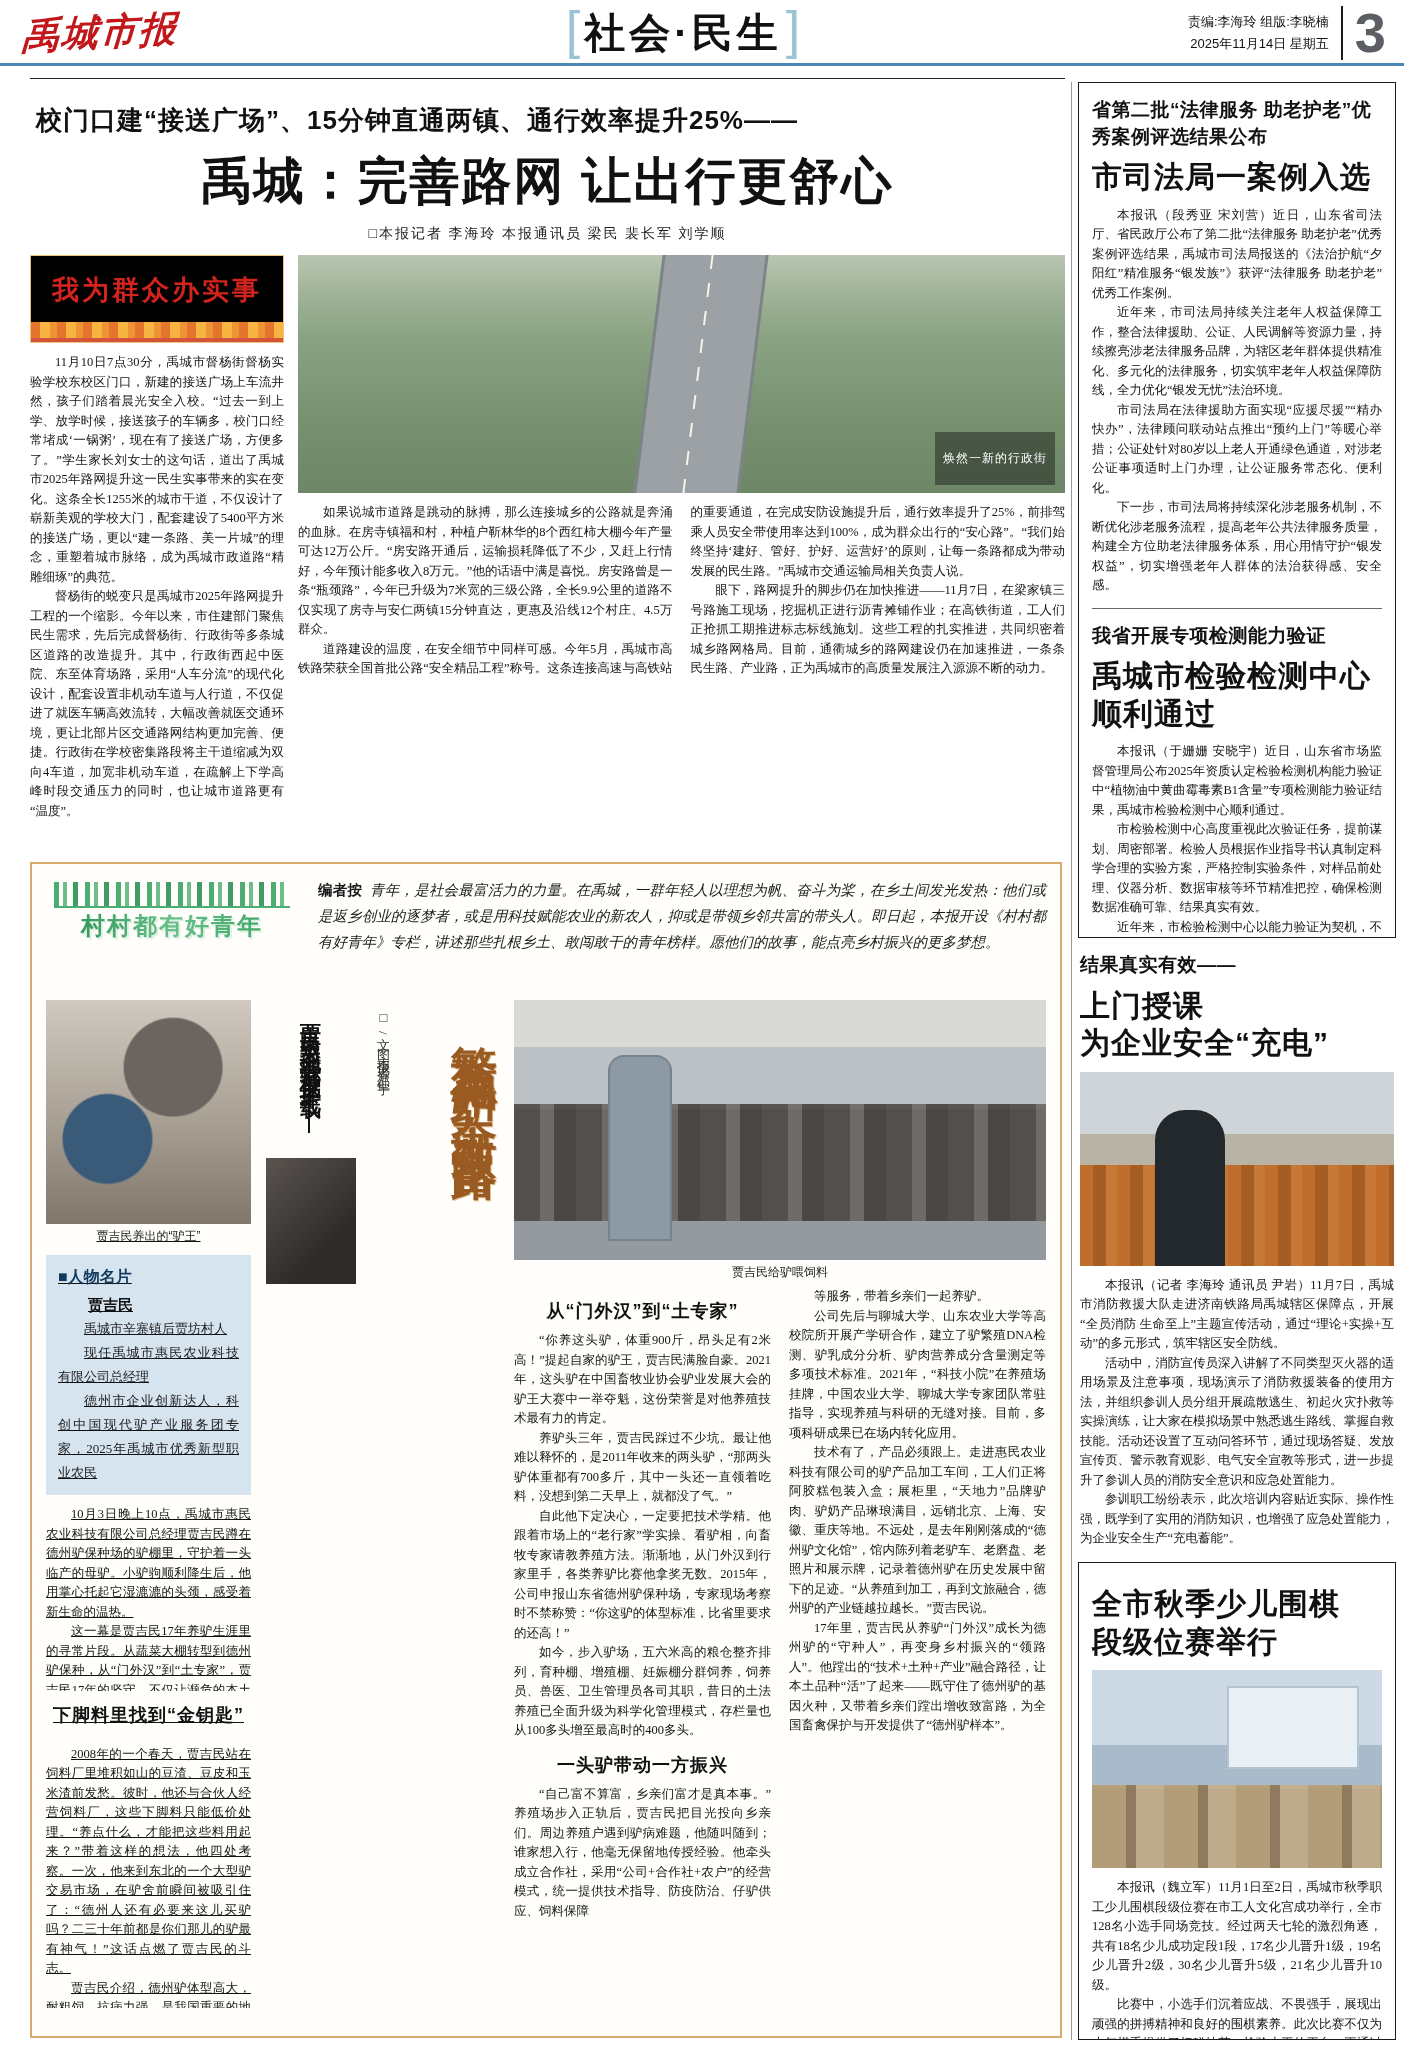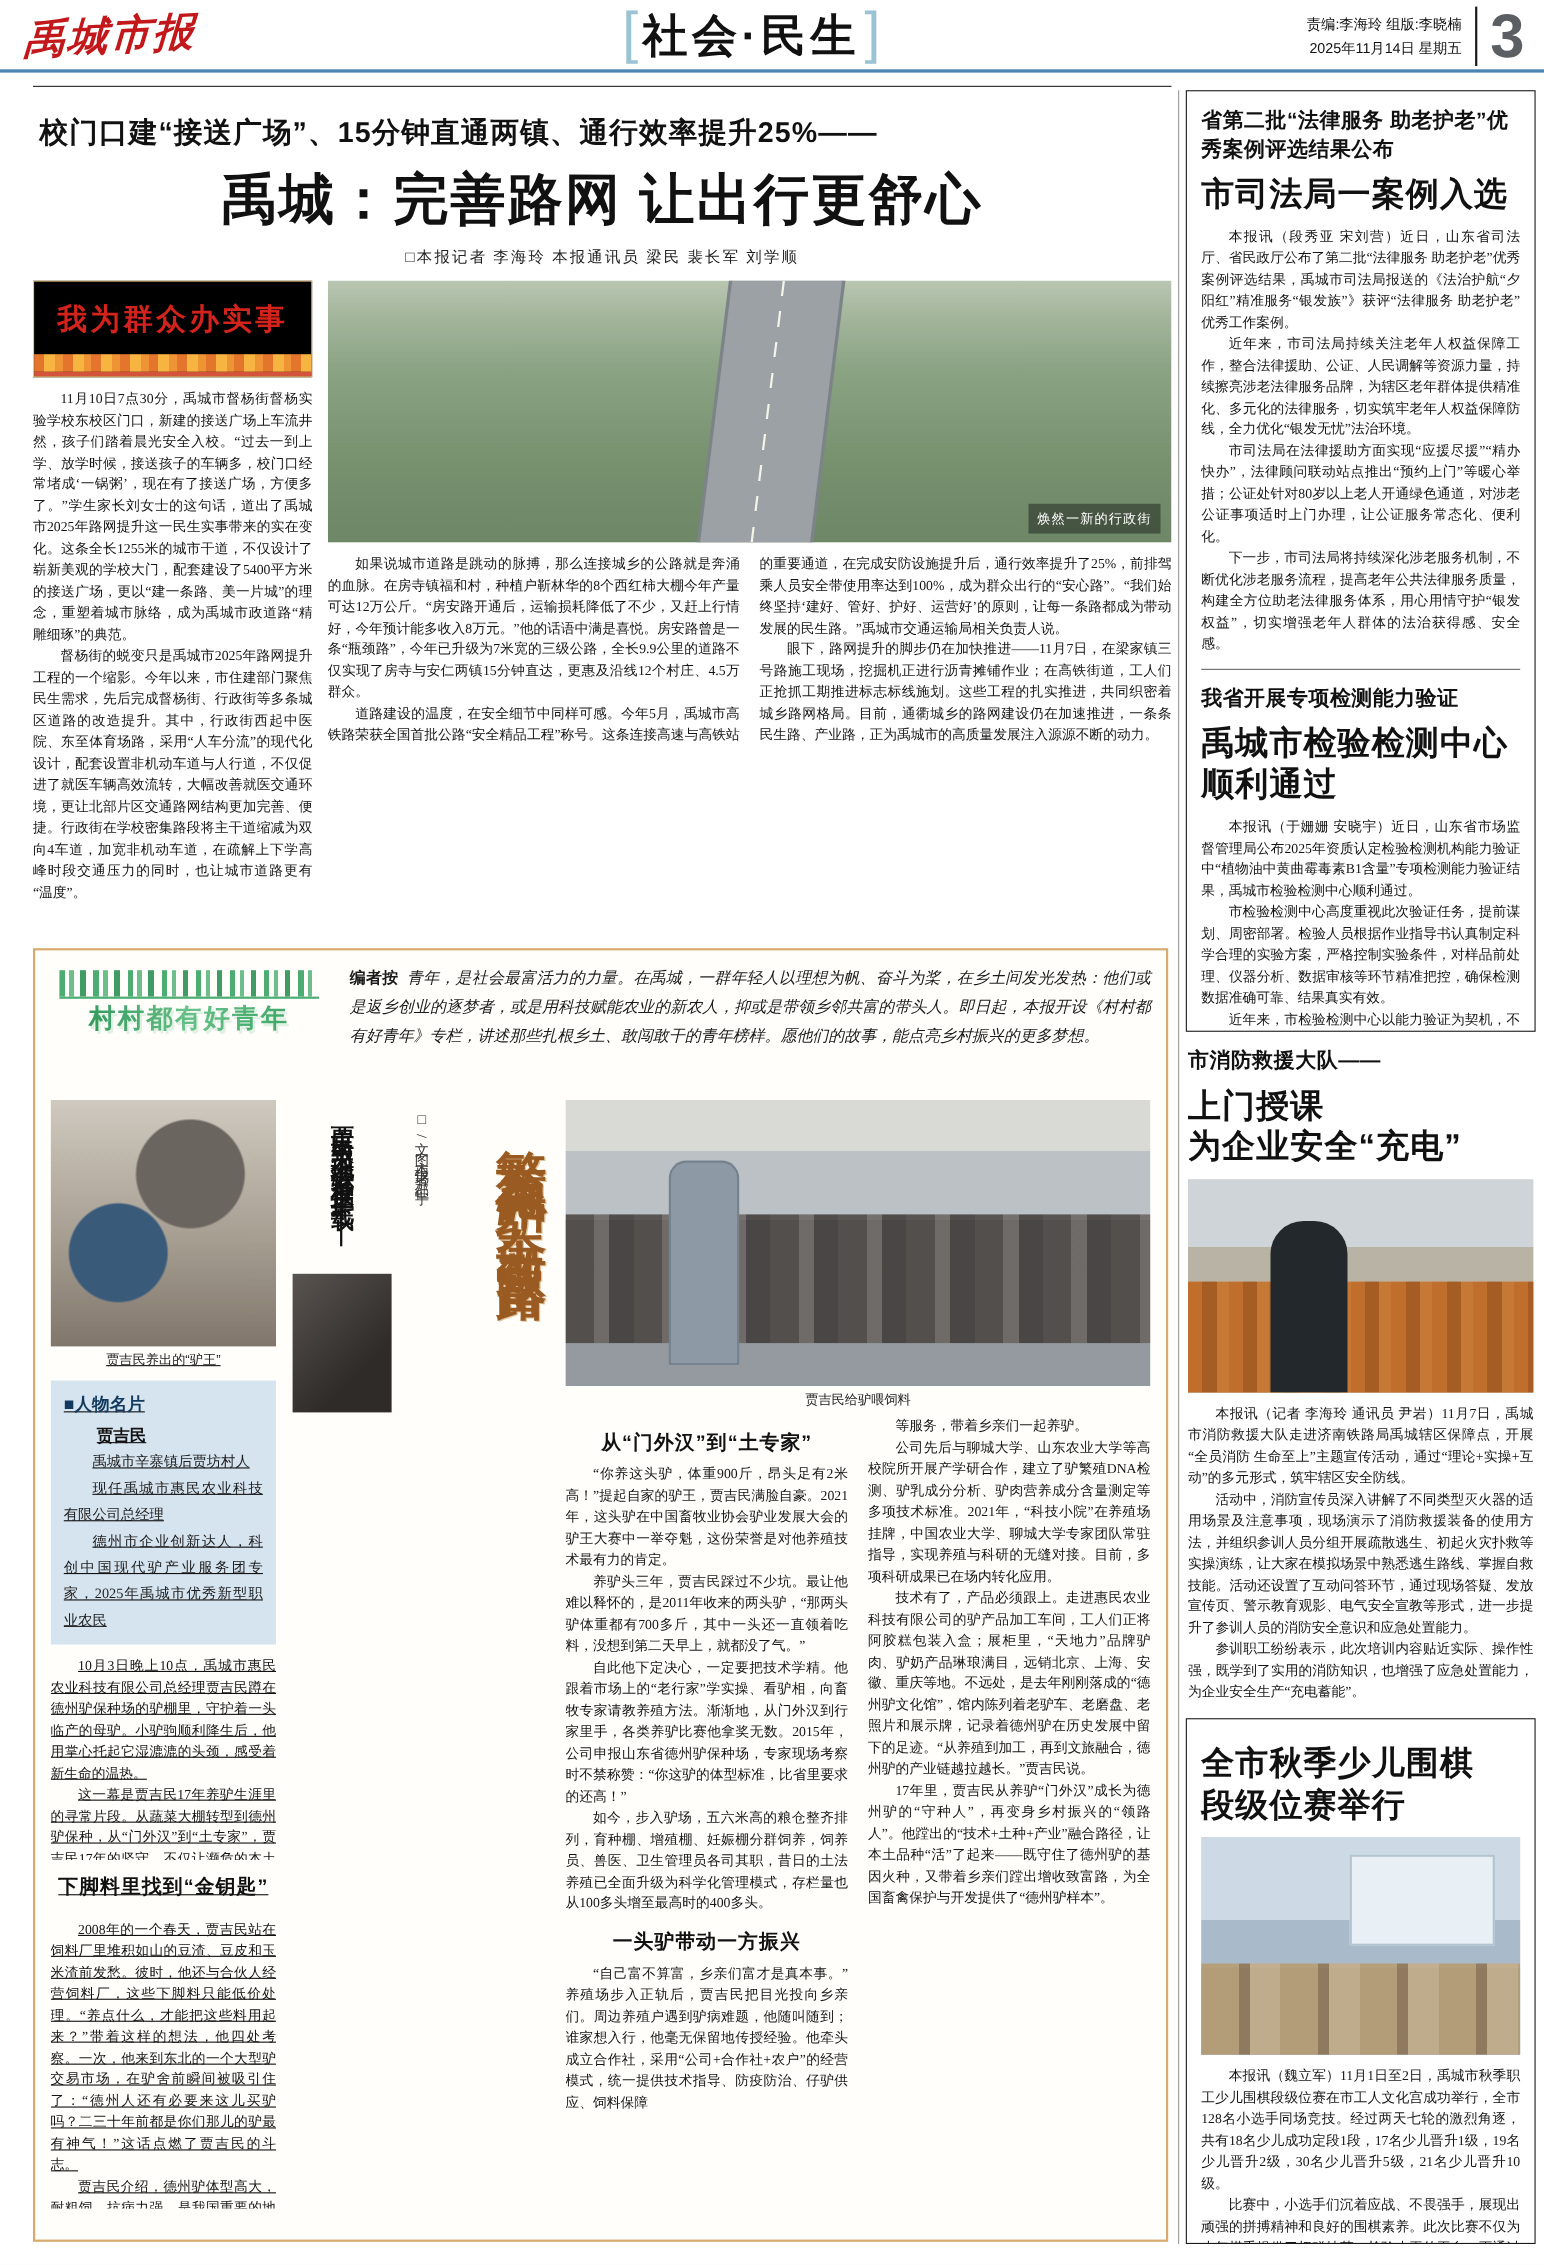--- a/index.html
+++ b/index.html
@@ -48,21 +48,21 @@
     background:repeating-linear-gradient(90deg,#e4752c 0 9px,#f7b440 9px 19px,#ef9434 19px 26px);
     border-bottom:4px solid #d3543a; }
   .col23 { flex:1; display:flex; flex-direction:column; overflow:hidden; }
   .photo.aerial { height:238px; flex:none;
     background:linear-gradient(180deg,#b9c6b2 0%,#a3b59b 14%,#8aa383 34%,#77916f 70%,#6d8767 100%); }
   .photo.aerial::before { content:""; position:absolute; left:46%; top:-10px; bottom:-10px; width:13%;
     background:#9ba1a5; transform:skewX(-7deg); box-shadow:0 0 0 3px #7d8488; }
   .photo.aerial::after { content:""; position:absolute; left:52%; top:0; bottom:0; width:2px;
     background:repeating-linear-gradient(180deg,#f4f4e8 0 14px,transparent 14px 28px); transform:skewX(-7deg); }
   .photo-overlay-caption { position:absolute; right:10px; bottom:8px; background:rgba(20,20,20,.45);
-    color:#fff; font-size:12px; padding:5px 8px; letter-spacing:1px; z-index:2;
+    color:#fff; font-size:12px; padding:18px 8px; letter-spacing:1px; z-index:2;
     font-family:"Liberation Sans","DejaVu Sans",sans-serif; }
   .two-col { columns:2; column-gap:18px; margin-top:10px; flex:1; overflow:hidden; }
 
   
   .youth-box { position:absolute; left:30px; top:862px; width:1032px; height:1176px;
     border:2px solid #d9aa6e; padding:12px 14px; overflow:hidden; background:#fffefb; }
   .youth-top { display:flex; gap:20px; height:116px; margin-bottom:8px; }
   .banner { width:252px; flex:none; padding-top:6px; }
   .crowd { height:26px; margin:0 8px 2px;
     background:repeating-linear-gradient(90deg,#2e9e5b 0 5px,transparent 5px 9px,#54b377 9px 13px,transparent 13px 19px,#1f8a4c 19px 24px,transparent 24px 31px);
@@ -275,21 +275,21 @@
           </div>
         <div class="paras">
             <p>本报讯（于姗姗 安晓宇）近日，山东省市场监督管理局公布2025年资质认定检验检测机构能力验证中“植物油中黄曲霉毒素B1含量”专项检测能力验证结果，禹城市检验检测中心顺利通过。</p>
             <p>市检验检测中心高度重视此次验证任务，提前谋划、周密部署。检验人员根据作业指导书认真制定科学合理的实验方案，严格控制实验条件，对样品前处理、仪器分析、数据审核等环节精准把控，确保检测数据准确可靠、结果真实有效。</p>
             <p>近年来，市检验检测中心以能力验证为契机，不断提升检验检测技术水平，强化质量管理体系运行，以过硬的技术能力和严谨的工作作风，为食品安全监管提供坚实的技术支撑。</p>
           </div>
       </article>
     </div>
 
     <article class="r-article plain">
-      <div class="r-kicker">市消防救援大队——</div>
+      <div class="r-kicker">结果真实有效——</div>
       <div class="r-headline">
           <div class="hl-line">上门授课</div>
           <div class="hl-line">为企业安全“充电”</div>
         </div>
       <div class="photo firefighter"></div>
       <div class="paras">
           <p>本报讯（记者 李海玲 通讯员 尹岩）11月7日，禹城市消防救援大队走进济南铁路局禹城辖区保障点，开展“全员消防 生命至上”主题宣传活动，通过“理论+实操+互动”的多元形式，筑牢辖区安全防线。</p>
           <p>活动中，消防宣传员深入讲解了不同类型灭火器的适用场景及注意事项，现场演示了消防救援装备的使用方法，并组织参训人员分组开展疏散逃生、初起火灾扑救等实操演练，让大家在模拟场景中熟悉逃生路线、掌握自救技能。活动还设置了互动问答环节，通过现场答疑、发放宣传页、警示教育观影、电气安全宣教等形式，进一步提升了参训人员的消防安全意识和应急处置能力。</p>
           <p>参训职工纷纷表示，此次培训内容贴近实际、操作性强，既学到了实用的消防知识，也增强了应急处置能力，为企业安全生产“充电蓄能”。</p>
         </div>

